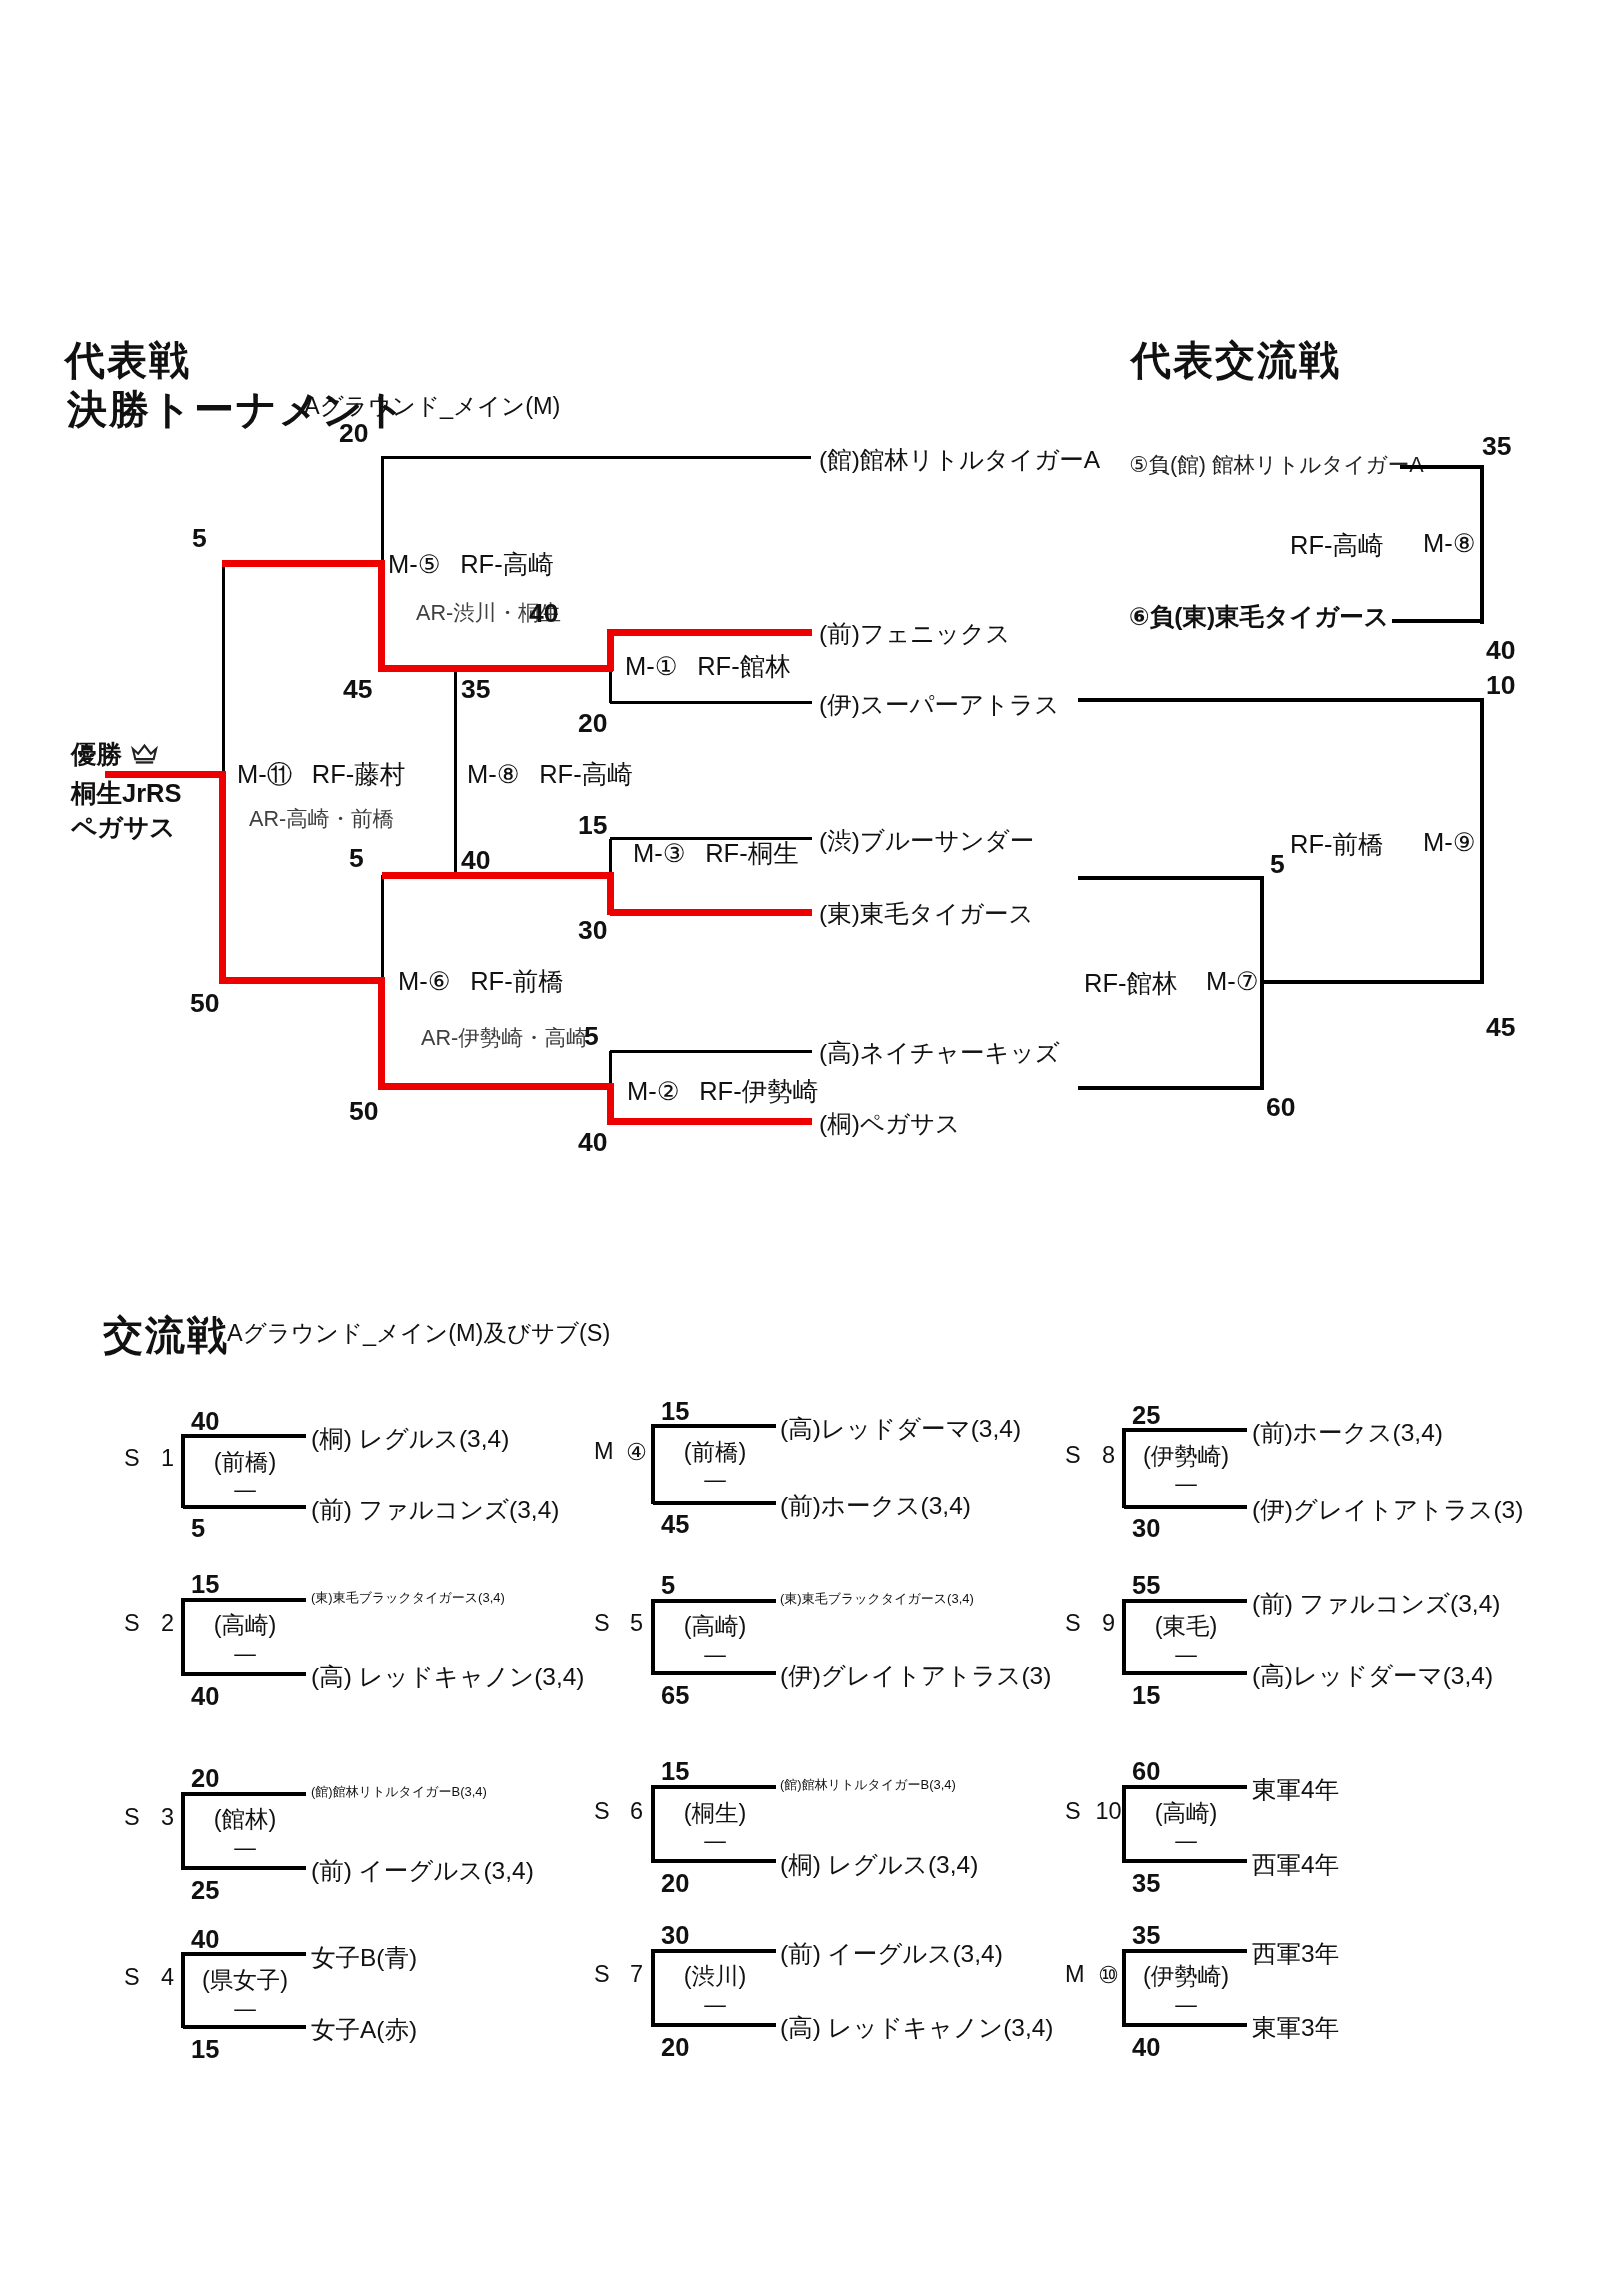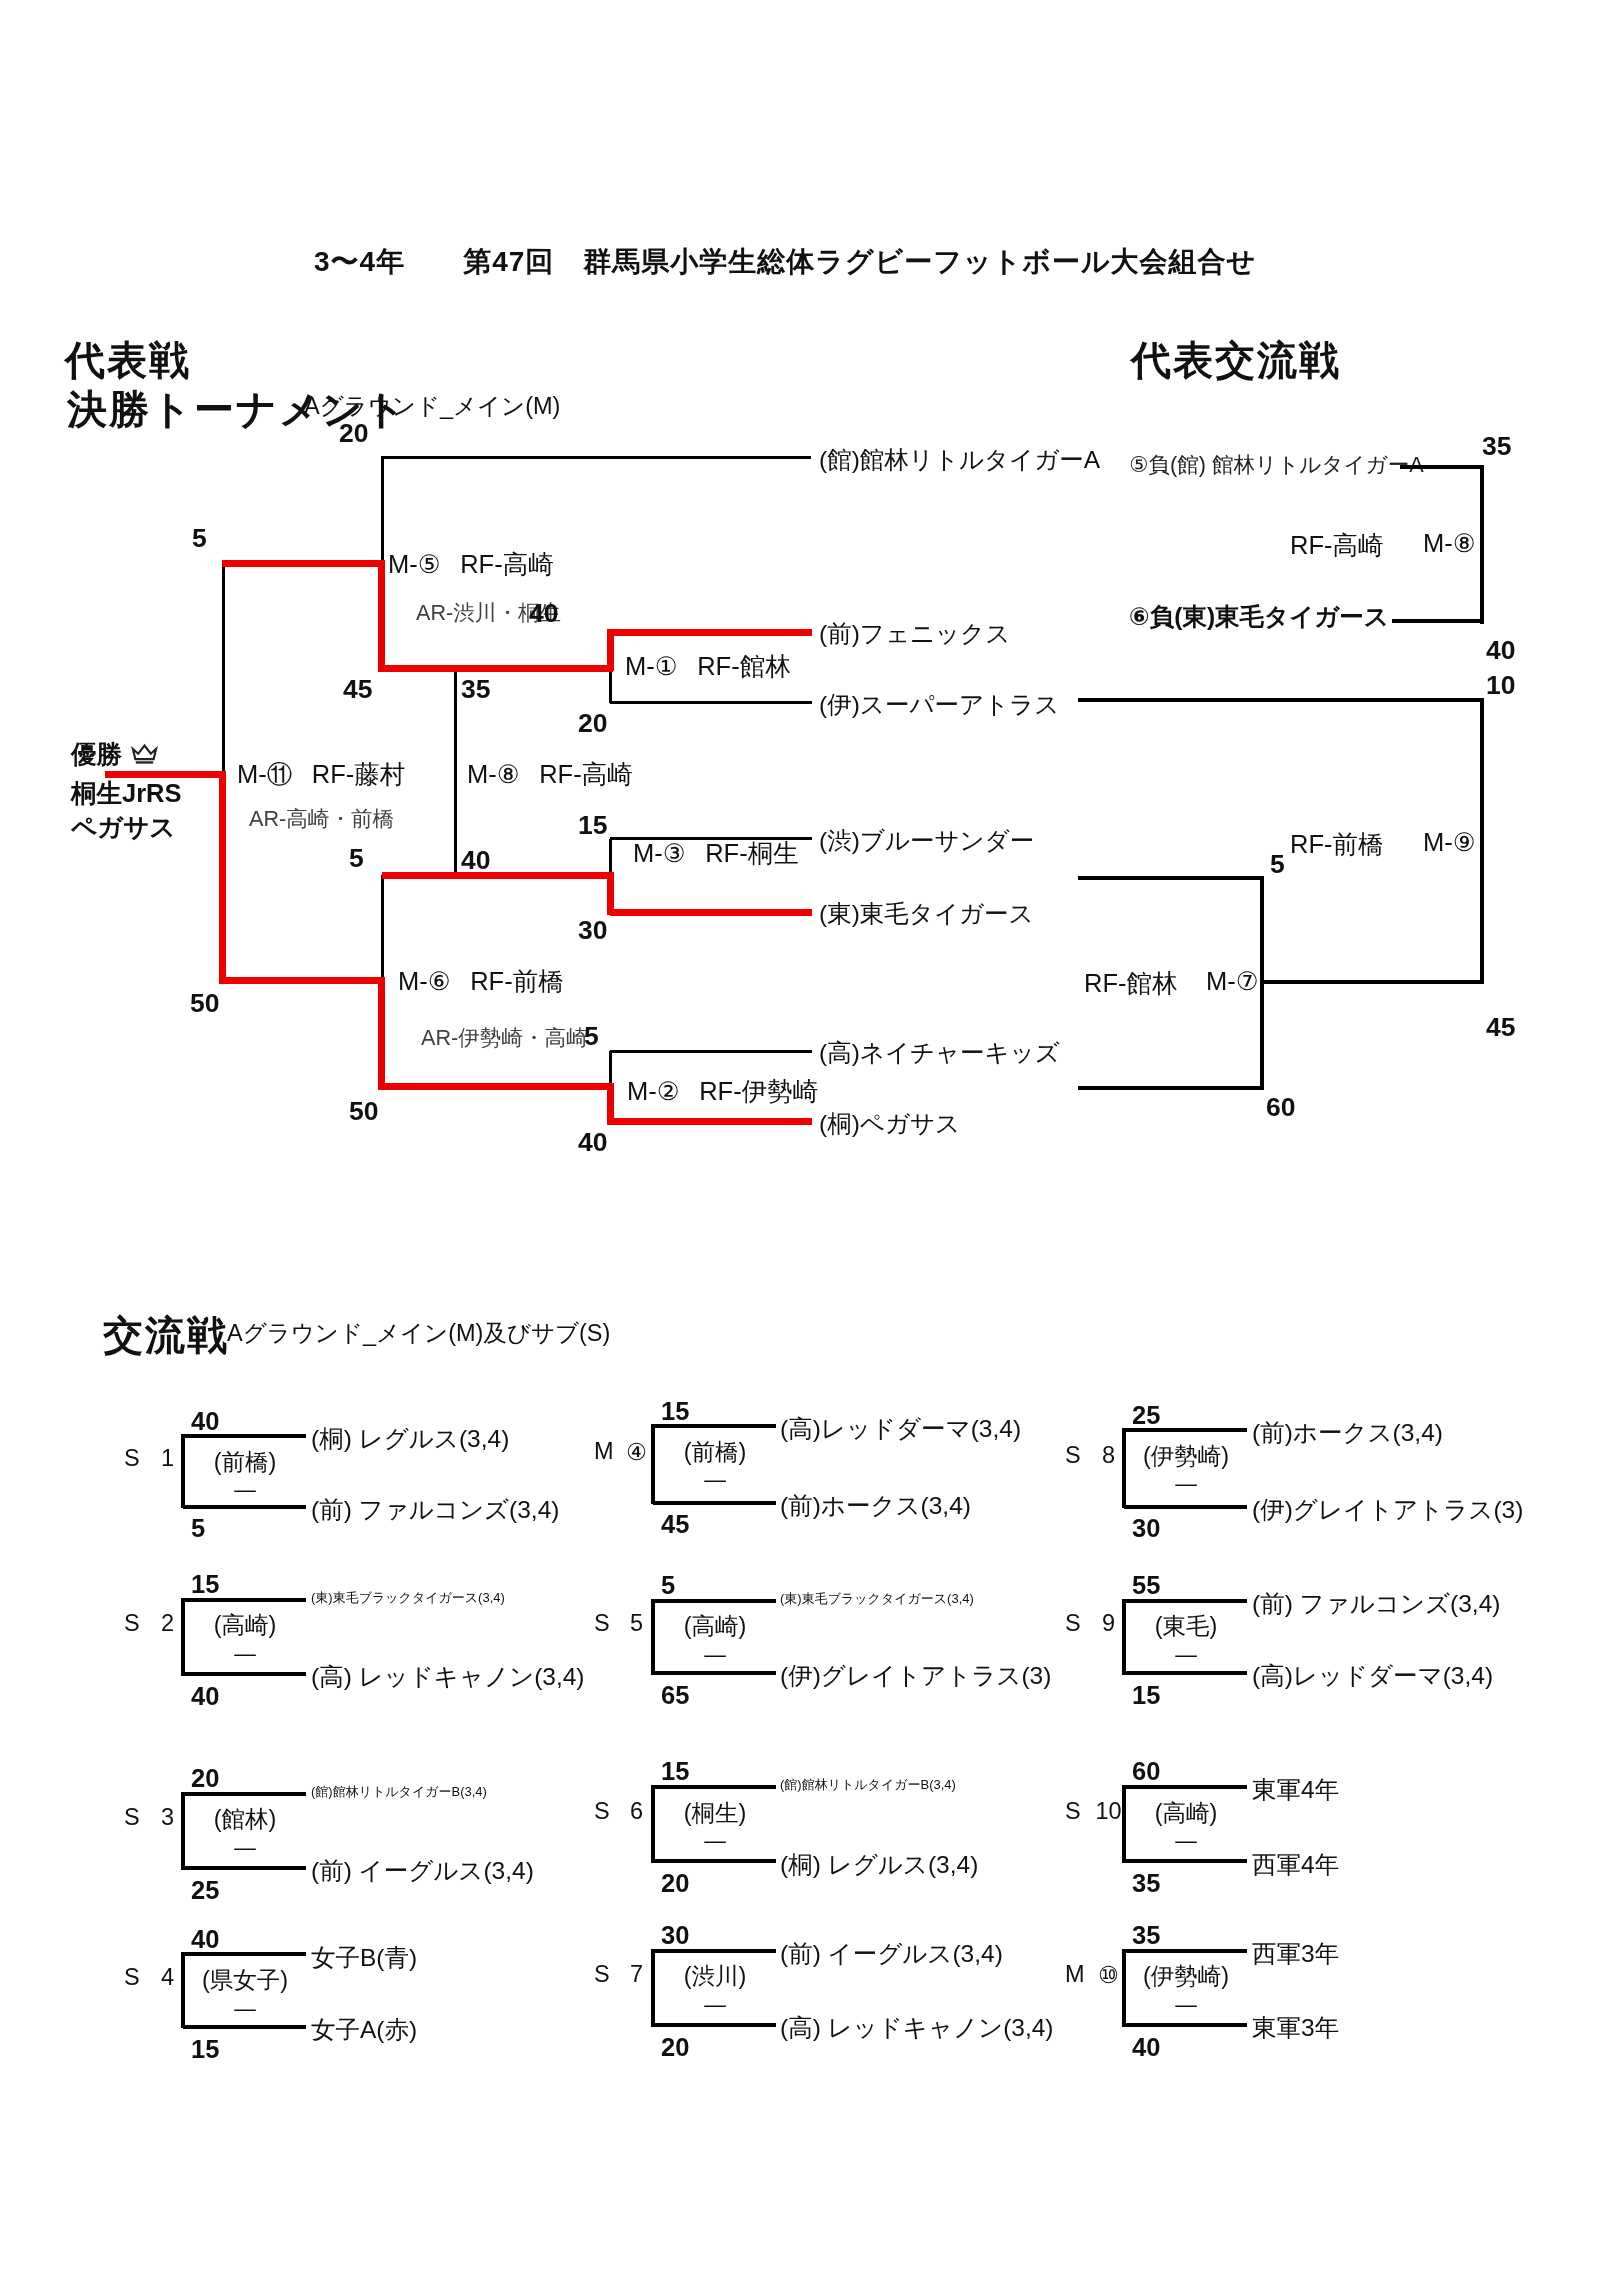--- a/index.html
+++ b/index.html
@@ -25,21 +25,20 @@
   .exref{font-size:23.5px;text-align:center;}
   .exdash{font-size:21.6px;text-align:center;}
   .exscore{font-size:25.5px;font-weight:bold;}
   .crown{display:inline-block;vertical-align:-2px;margin-left:7.8px;}
 </style>
 </head>
 <body>
 
 <div id="canvas">
 
-  <div class="abs title" style="left:314px;top:243px;">3〜4年　　第47回　群馬県小学生総体ラグビーフットボール大会組合せ</div>
   <div class="abs h1" style="left:65px;top:333px;">代表戦</div>
   <div class="abs h1" style="left:67px;top:382px;">決勝トーナメント</div>
   <div class="abs ground" style="left:304px;top:390px;">Aグラウンド_メイン(M)</div>
   <div class="abs h1" style="left:1131px;top:333px;">代表交流戦</div>
 
   <div class="abs champ" style="left:71px;top:737px;"><span>優勝</span><span class="crown"><svg width="29" height="23.5" viewBox="0 0 30 24">
           <path d="M3 7 L8.5 12 L15 3.5 L21.5 12 L27 7 L24.5 17.5 L5.5 17.5 Z" fill="none" stroke="#222" stroke-width="2.2"></path>
           <line x1="6" y1="21" x2="24" y2="21" stroke="#222" stroke-width="2.4"></line>
         </svg></span></div>
   <div class="abs champ" style="left:71px;top:776px;">桐生JrRS</div>

